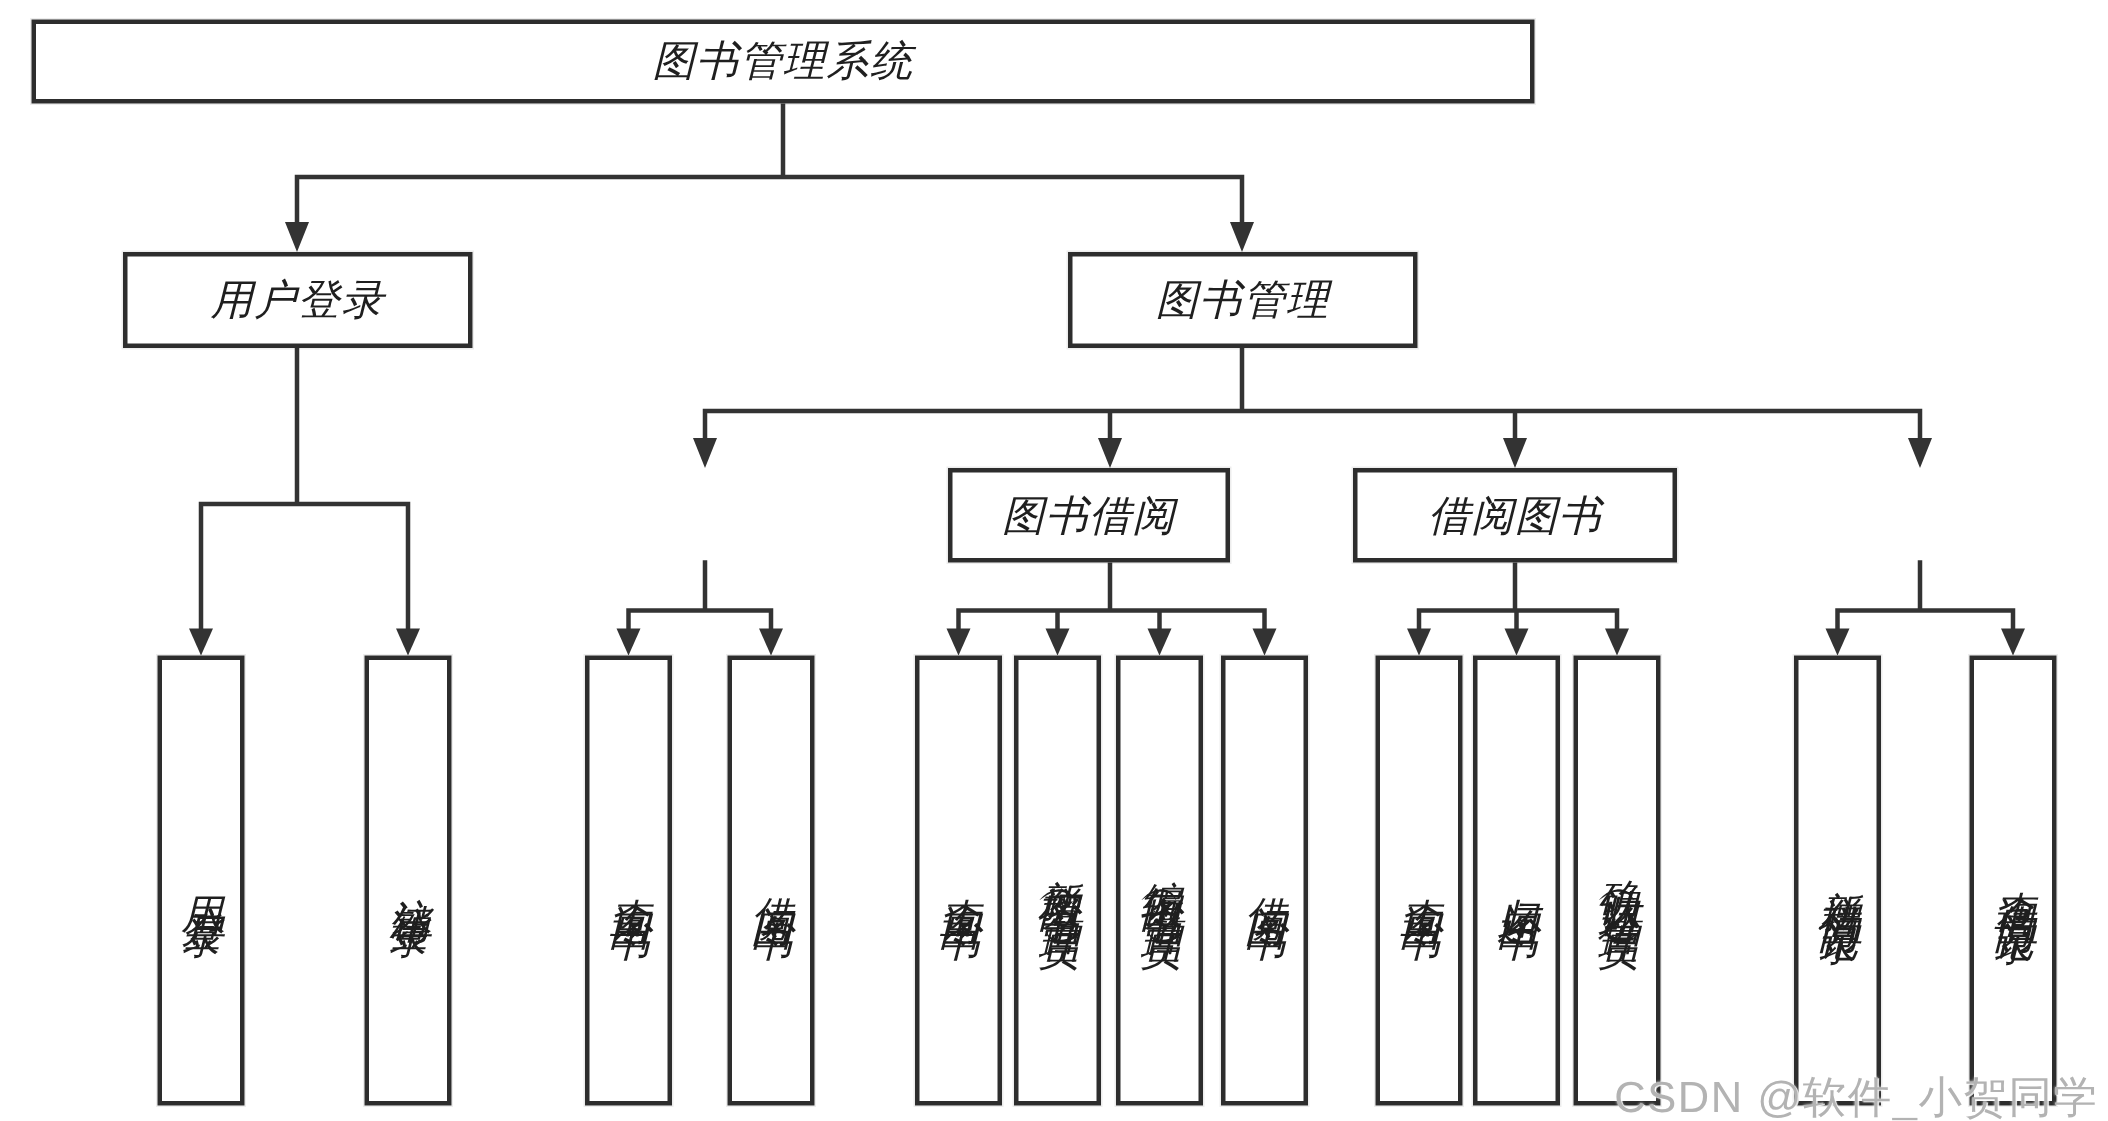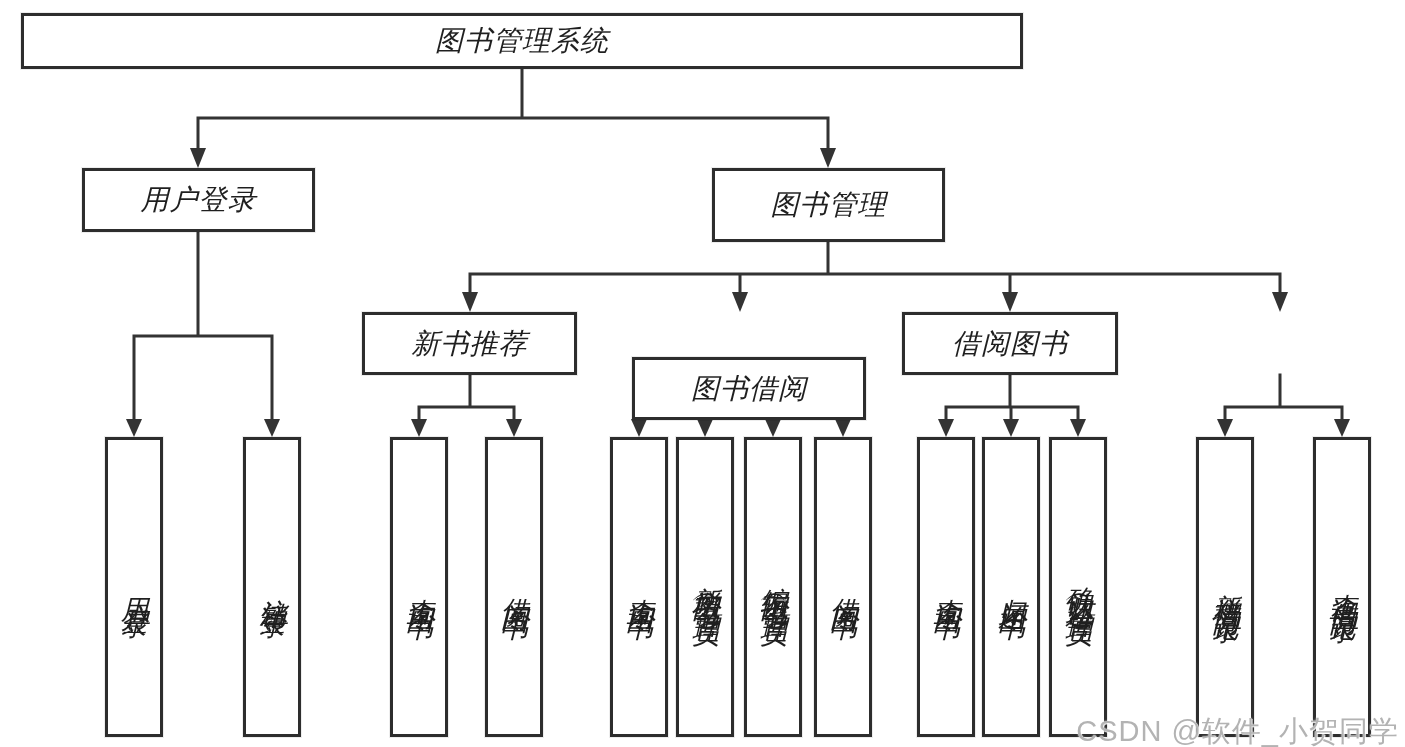--- a/index.html
+++ b/index.html
@@ -104,28 +104,25 @@
     </g>
   </svg>
 
   <div class="node" style="left:21px;top:13px;width:1002px;height:56px;">
     <span class="lbl">图书管理系统</span>
   </div>
 
   <div class="node" style="left:82px;top:168px;width:233px;height:64px;">
     <span class="lbl">用户登录</span>
   </div>
-  <div class="node" style="left:712px;top:168px;width:233px;height:74px;">
+  <div class="node" style="left:712px;top:168px;width:233px;height:64px;">
     <span class="lbl">图书管理</span>
   </div>
 
-  <div class="node" style="left:362px;top:312px;width:215px;height:63px;">
-    <span class="lbl">新书推荐</span>
-  </div>
-  <div class="node" style="left:632px;top:312px;width:234px;height:63px;margin-top:45px;">
+  <div class="node" style="left:632px;top:312px;width:188px;height:63px;">
     <span class="lbl">图书借阅</span>
   </div>
   <div class="node" style="left:902px;top:312px;width:216px;height:63px;">
     <span class="lbl">借阅图书</span>
   </div>
 
   <div class="node leaf" style="left:105px;top:437px;width:58px;height:300px;">
     <span class="lbl">用户登录</span>
   </div>
   <div class="node leaf" style="left:243px;top:437px;width:58px;height:300px;">

